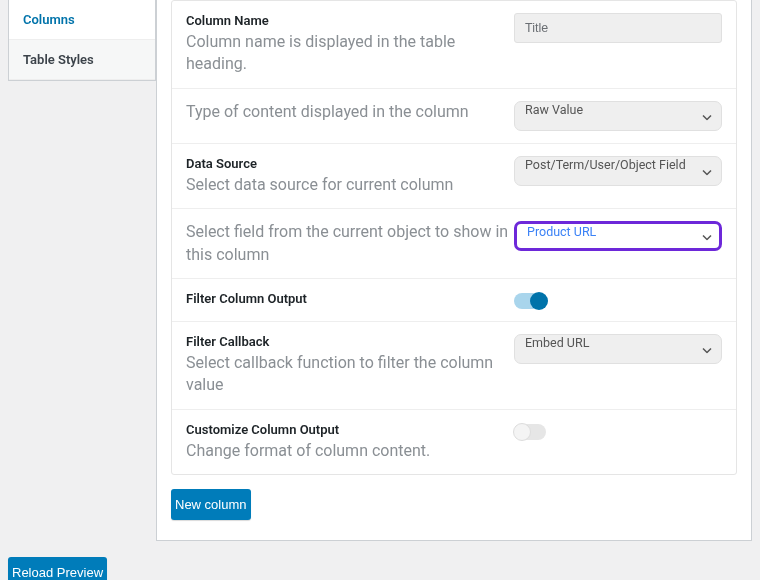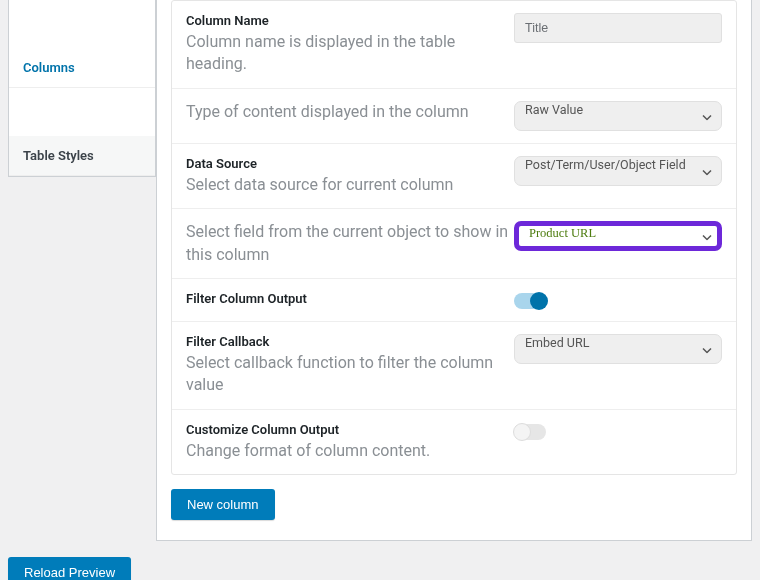--- a/index.html
+++ b/index.html
@@ -19,21 +19,20 @@
     background: #fff;
     border: 1px solid #ccd0d4;
     border-top: none;
     align-self: flex-start;
   }
   .sidebar-tab {
     padding: 12px 14px;
     font-size: 13px;
     cursor: pointer;
     border-bottom: 1px solid #eee;
-    margin-top: 48px;
   }
   .sidebar-tab.active {
     color: #0073aa;
     font-weight: 600;
     background: #fff;
   }
   .sidebar-tab.inactive {
     background: #f6f7f7;
     color: #3c434a;
     font-weight: 600;
@@ -97,23 +96,22 @@
     border: 1px solid #e0e0e0;
     border-radius: 7px;
     padding: 0 28px 0 10px;
     font-size: 12.5px;
     color: #555;
     appearance: none;
     cursor: pointer;
   }
   .select-input.highlight {
     background: #fff;
-    border: 5px solid #6d28d9;
-    color: #4d7c0f;
-    font-family: Liberation Serif, serif;
+    border: 3px solid #6d28d9;
+    color: #3b82f6;
   }
   .chevron {
     position: absolute;
     right: 10px;
     top: 50%;
     transform: translateY(-50%);
     pointer-events: none;
     color: #555;
   }
   .toggle {
@@ -134,21 +132,21 @@
     top: -1px;
   }
   .toggle.on .toggle-knob { right: -2px; background: #0073aa; }
   .toggle.off .toggle-knob { left: -1px; background: #f4f4f4; border:1px solid #ddd; }
   .btn {
     display: inline-block;
     background: #007cba;
     color: #fff;
     border: none;
     border-radius: 3px;
-    padding: 8px 16px;
+    padding: 8px 4px;
     font-size: 13px;
     font-weight: 500;
     cursor: pointer;
     box-shadow: 0 1px 1px rgba(0,0,0,0.15);
   }
   .reload-row {
     padding: 16px 8px 10px 8px;
   }
   .preview-table {
     margin: 0 8px;

